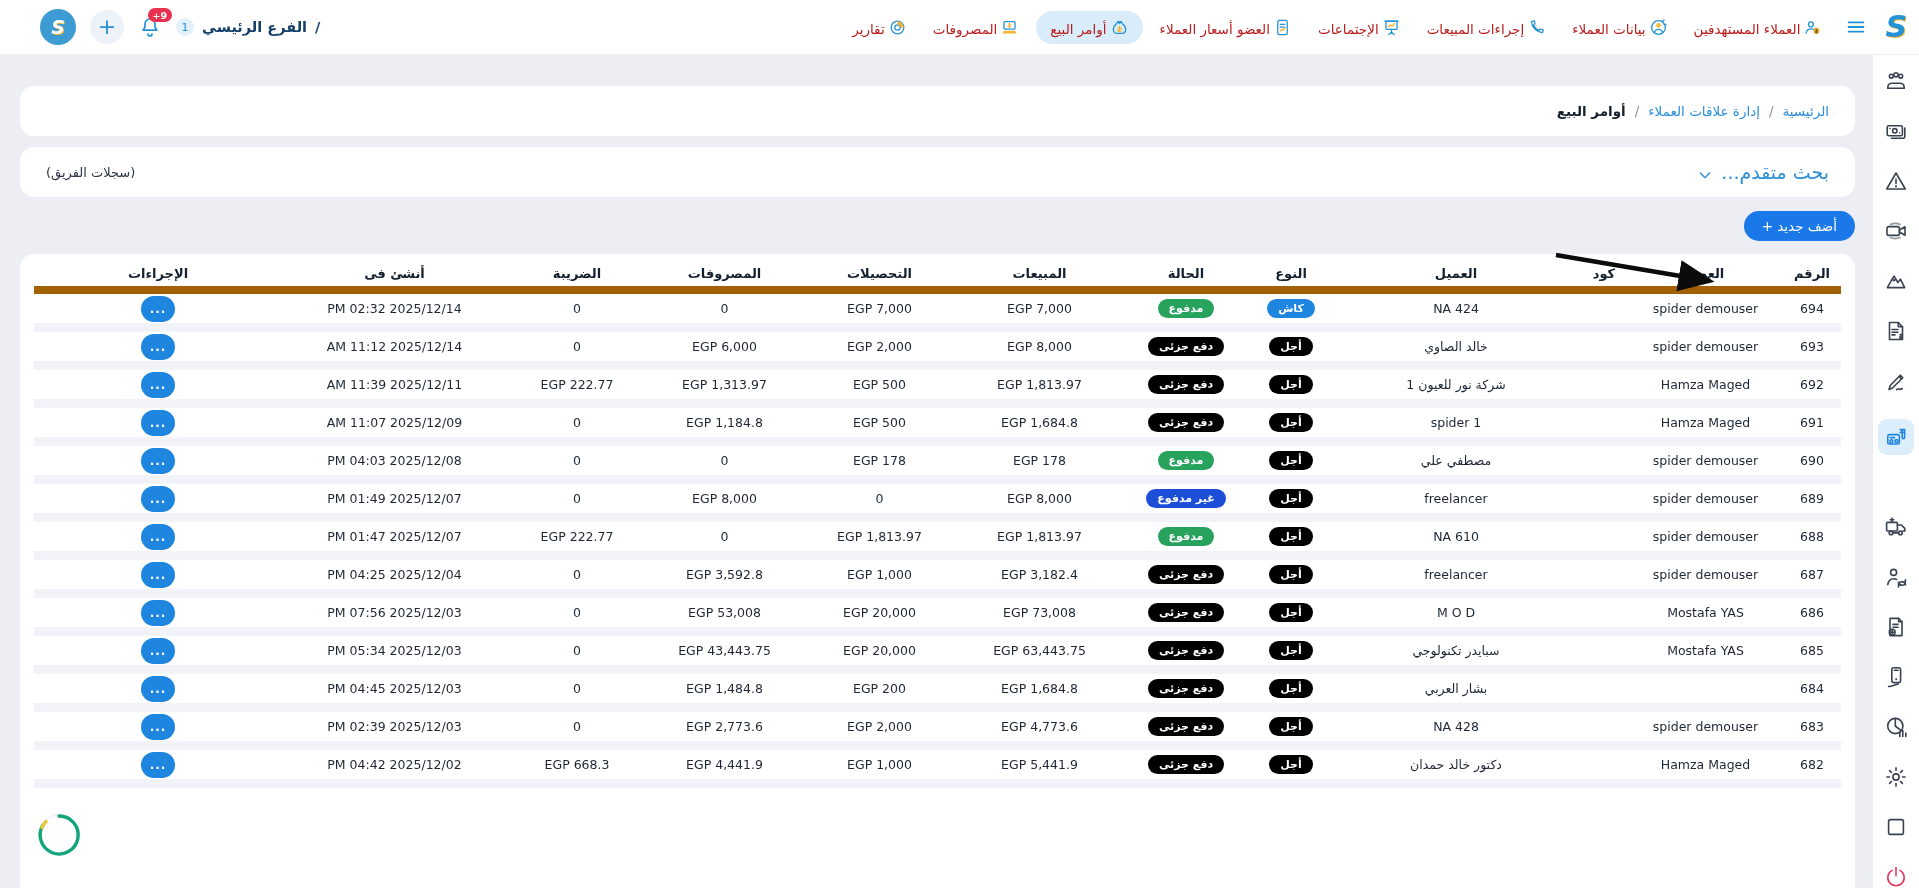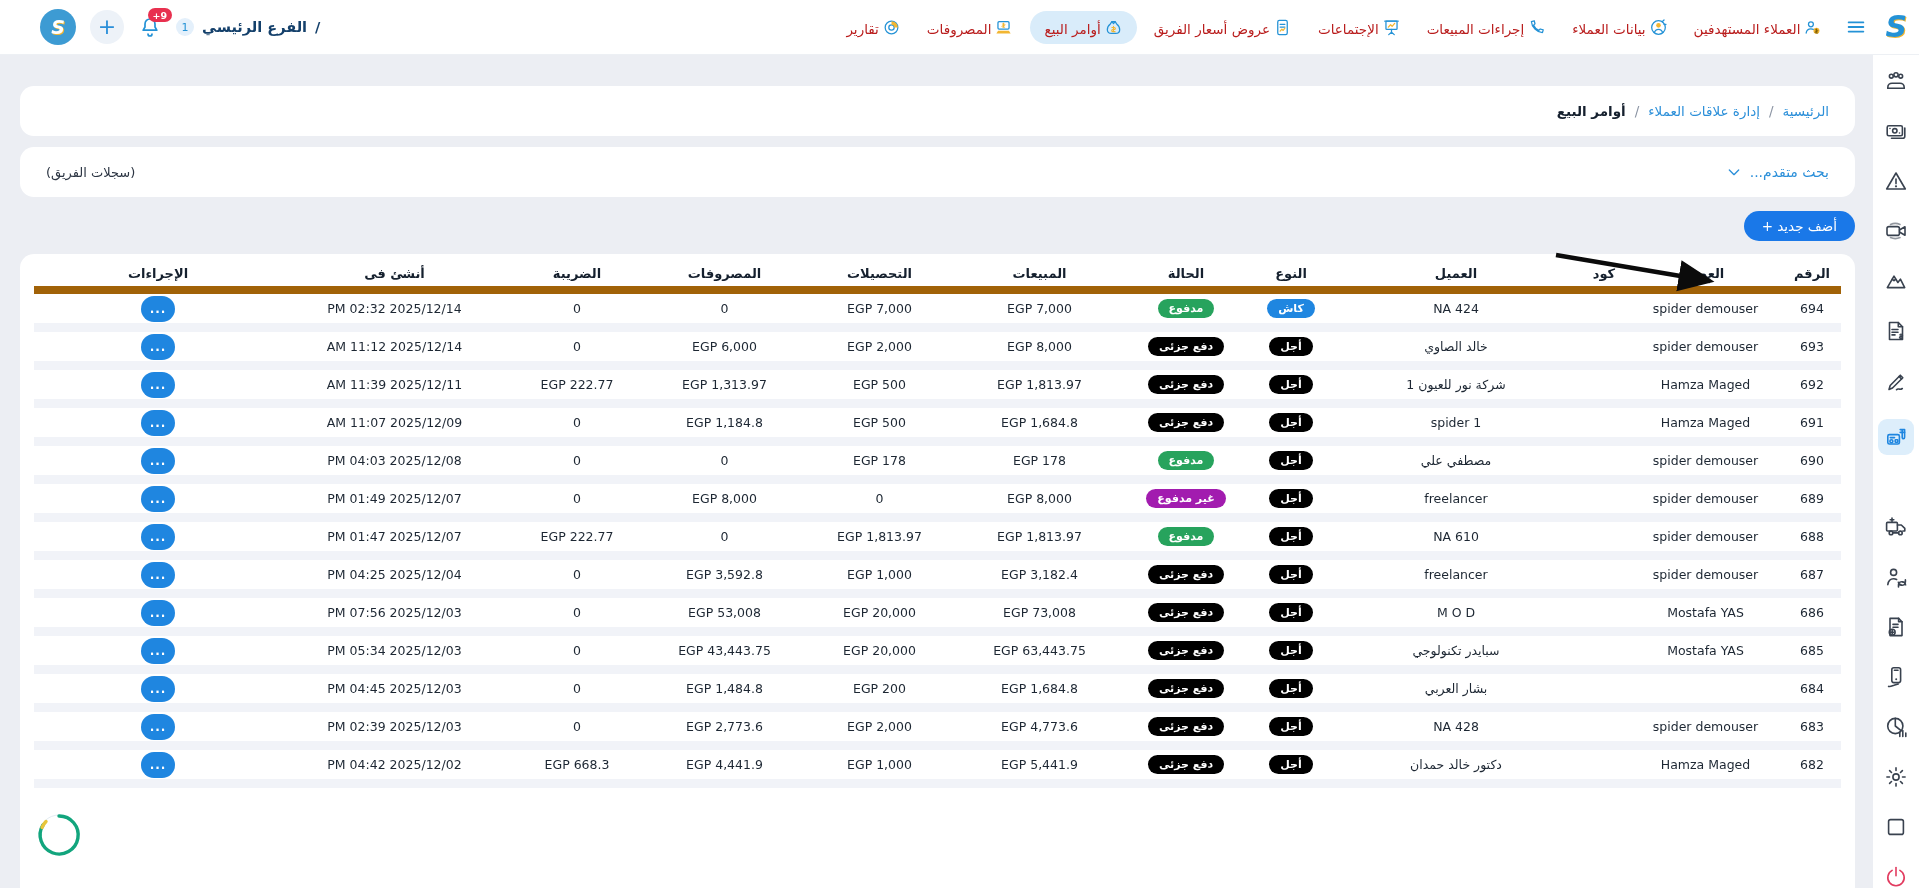--- a/index.html
+++ b/index.html
@@ -58,21 +58,21 @@
   .main { position:absolute; top:55px; right:46px; left:0; bottom:0; padding:31px 18px 0 20px; }
   .card { background:#fff; border-radius:14px; }
   .breadcrumb-card { height:50px; display:flex; align-items:center; padding:0 26px; }
   .breadcrumb { font-size:13.5px; display:flex; gap:9px; align-items:center; }
   .bc-link { color:#2b8fd9; cursor:pointer; }
   .bc-sep { color:#8b94a3; }
   .bc-current { color:#15202e; font-weight:bold; }
 
   .search-card { margin-top:11px; height:50px; display:flex; align-items:center;
     justify-content:space-between; padding:0 26px; }
-  .adv-search { display:flex; align-items:flex-start; gap:8px; color:#2b8fd9; font-size:14px;
+  .adv-search { display:flex; align-items:flex-end; gap:8px; color:#2b8fd9; font-size:19px;
     cursor:pointer; }
   .chev { width:16px; height:16px; color:#2b8fd9; }
   .team-note { font-size:13px; color:#2c3543; }
 
   .add-row { margin-top:14px; display:flex; }
   .add-btn { background:#1a78e8; color:#fff; border:none; border-radius:17px;
     padding:7px 18px; font-size:13.5px; cursor:pointer; font-family:inherit; }
 
   .annotation-arrow { position:absolute; left:1548px; top:245px; z-index:30; pointer-events:none; }
 
@@ -82,21 +82,21 @@
   th { font-size:13px; font-weight:bold; color:#15202e; height:34px; text-align:center;
     border-bottom:8px solid #a16207; white-space:nowrap; }
   td { height:38px; text-align:center; font-size:12.5px; color:#1d2733;
     border-bottom:9px solid #f1f3f8; background:#fff; white-space:nowrap; overflow:hidden; }
   td.date { direction:ltr; }
   td.amt { }
   .badge { display:inline-block; color:#fff; font-size:11px; font-weight:bold;
     padding:4px 11px; border-radius:11px; line-height:1; }
   .v-green { background:#27a35d; }
   .v-amber { background:#000000; }
-  .v-red   { background:#a21caf; }
+  .v-red   { background:#1d4ed8; }
   .v-blue  { background:#1f86e0; }
   .actions-btn { width:34px; height:26px; border:none; border-radius:13px; background:#1f86e0;
     color:#fff; font-weight:bold; letter-spacing:1px; font-size:12px; line-height:10px;
     cursor:pointer; font-family:inherit; }
 
   
   col.c-num{width:58px} col.c-member{width:155px} col.c-code{width:48px}
   col.c-client{width:248px} col.c-type{width:82px} col.c-status{width:128px}
   col.c-sales{width:165px} col.c-coll{width:155px} col.c-debt{width:155px}
   col.c-tax{width:140px} col.c-date{width:225px} col.c-actions{width:auto}
@@ -156,21 +156,21 @@
         <span>الإجتماعات</span>
       </div>
       <div class="nav-item">
         <span class="nav-ic">
           <svg viewBox="0 0 24 24" fill="none" stroke="#2492d6" stroke-width="1.6" stroke-linecap="round" stroke-linejoin="round">
             <rect x="6" y="3" width="12" height="18" rx="2"></rect>
             <path d="M9 8h6M9 11.5h6"></path>
             <path d="M9 16.5l2.2-2.4 1.6 1.6 2.2-2.8" stroke="#f2b632"></path>
           </svg>
         </span>
-        <span>عروض أسعار الفريق</span>
+        <span>العضو أسعار العملاء</span>
       </div>
       <div class="nav-item active">
         <span class="nav-ic">
           <svg viewBox="0 0 24 24" fill="none" stroke="#2492d6" stroke-width="1.6" stroke-linecap="round" stroke-linejoin="round">
             <path d="M10 4.5h4l2 3c2.2 1.7 3.8 4.2 3.8 7.3 0 2.9-2.2 4.7-5 4.7H9.2c-2.8 0-5-1.8-5-4.7 0-3.1 1.6-5.6 3.8-7.3z"></path>
             <path d="M10 4.5l2 2.6 2-2.6"></path>
             <path d="M12 10.5v6.2M10 12h3a1.3 1.3 0 0 1 0 2.6h-2a1.3 1.3 0 0 0 0 2.6h3" stroke="#f2b632" stroke-width="1.4"></path>
           </svg>
         </span>
         <span>أوامر البيع</span>

